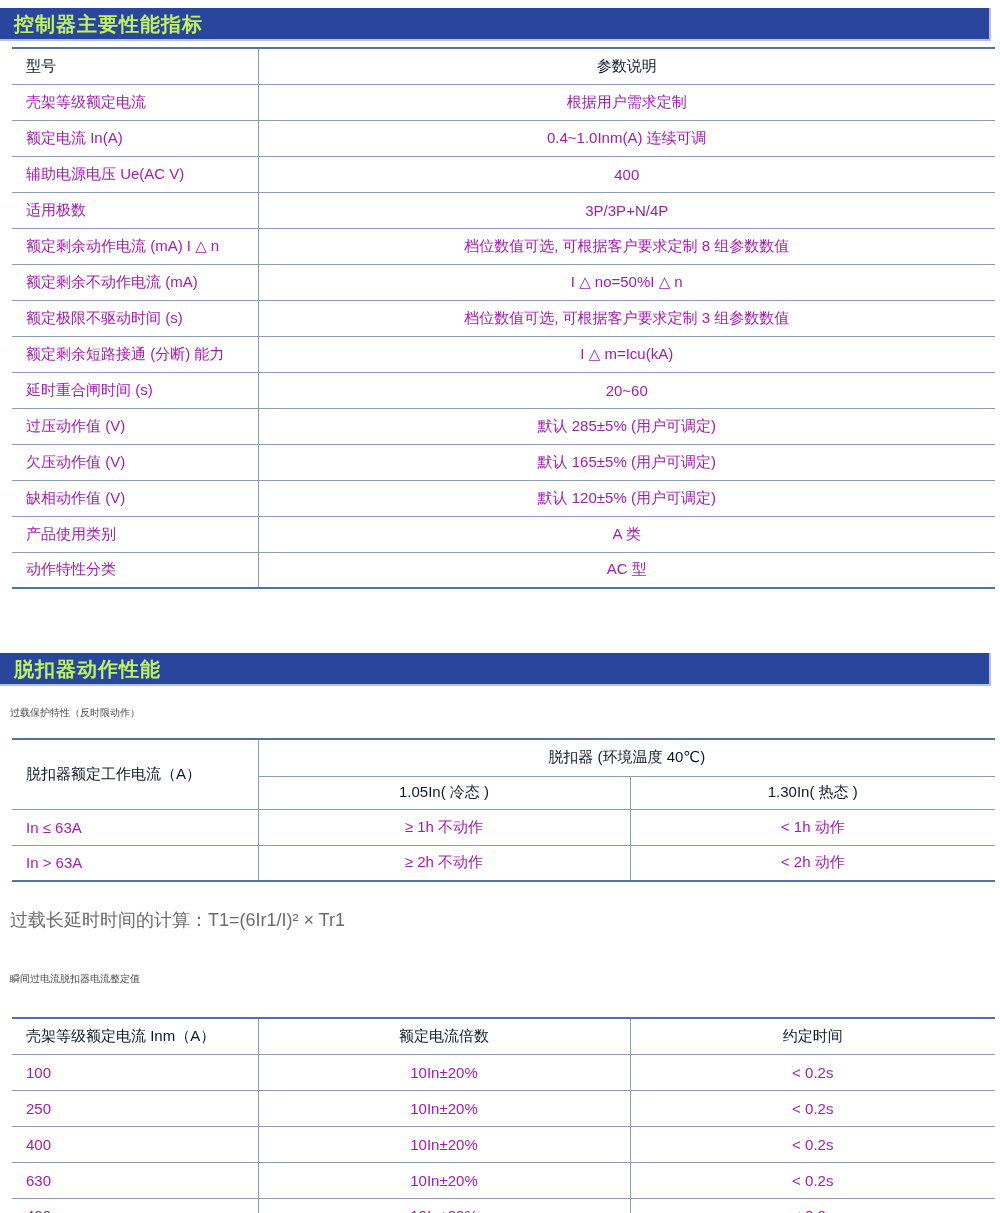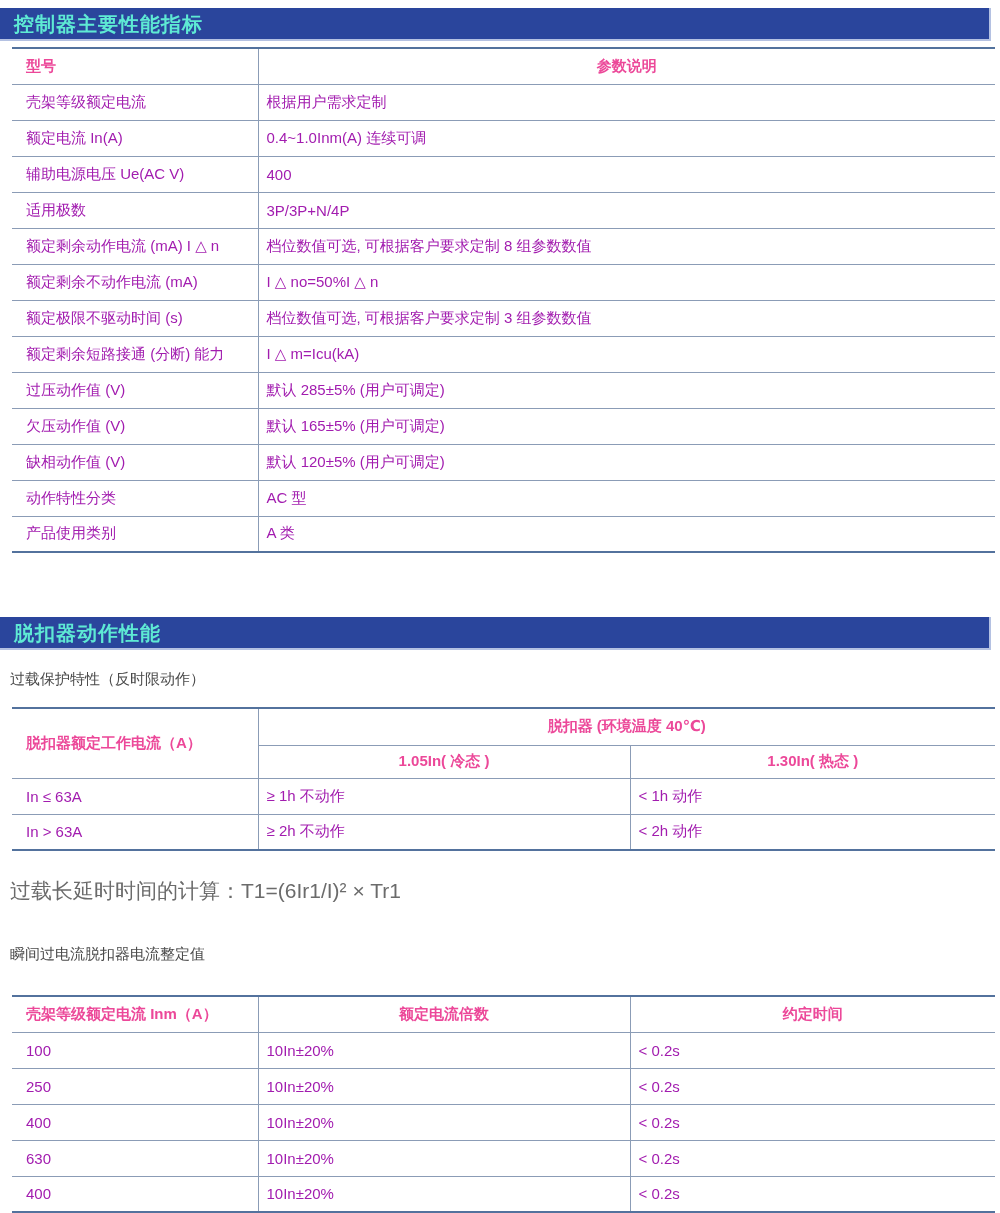--- a/index.html
+++ b/index.html
@@ -15,21 +15,21 @@
     background: #ffffff;
     overflow: hidden;
   }
   
   .section-bar {
     margin-top: 8px;
     width: 991px;
     height: 33px;
     line-height: 33px;
     background: #2A459C;
-    color: #5eead4;
+    color: #bef264;
     font-size: 20px;
     font-weight: 700;
     padding-left: 14px;
     box-sizing: border-box;
     border-right: 2px solid #b4c1e2;
     border-bottom: 2px solid #b4c1e2;
     letter-spacing: 1px;
   }
   
   table {
@@ -37,52 +37,52 @@
     table-layout: fixed;
     margin-left: 12px;
     width: 983px;
     border-top: 2px solid #53729d;
     border-bottom: 2px solid #53729d;
   }
   th, td {
     border-bottom: 1px solid #8b9cb6;
     height: 36px;
     font-size: 15px;
-    text-align: left;
+    text-align: center;
     padding: 0 8px;
     box-sizing: border-box;
     overflow: hidden;
     white-space: nowrap;
   }
   th {
-    color: #ec4899;
-    font-weight: 700;
+    color: #0f172a;
+    font-weight: 400;
   }
   td {
     color: #a21caf;
     font-weight: 400;
   }
   thead th:first-child,
   tbody td:first-child {
     text-align: left;
     padding-left: 14px;
   }
   .bl, tbody td + td {
     border-left: 1px solid #8b9cb6;
   }
   .cc { text-align: center !important; padding-left: 8px !important; }
   
   .mini-title {
     margin: 20px 0 0 10px;
-    font-size: 15px;
+    font-size: 10px;
     color: #4a4a4a;
   }
   .note {
     margin: 26px 0 0 10px;
-    font-size: 21px;
+    font-size: 18px;
     color: #6b6b6b;
   }
   .gap-lg { margin-top: 64px; }
   .mt-table1 { margin-top: 6px; }
   .mt-table2 { margin-top: 18px; }
   .mt-table3 { margin-top: 31px; }
   .mt-title3 { margin-top: 40px; }
 </style>
 </head>
 <body>
@@ -131,38 +131,42 @@
         </tr>
         <tr>
           <td>额定极限不驱动时间 (s)</td>
           <td>档位数值可选, 可根据客户要求定制 3 组参数数值</td>
         </tr>
         <tr>
           <td>额定剩余短路接通 (分断) 能力</td>
           <td>I △ m=Icu(kA)</td>
         </tr>
         <tr>
+          <td>延时重合闸时间 (s)</td>
+          <td>20~60</td>
+        </tr>
+        <tr>
           <td>过压动作值 (V)</td>
           <td>默认 285±5% (用户可调定)</td>
         </tr>
         <tr>
           <td>欠压动作值 (V)</td>
           <td>默认 165±5% (用户可调定)</td>
         </tr>
         <tr>
           <td>缺相动作值 (V)</td>
           <td>默认 120±5% (用户可调定)</td>
         </tr>
         <tr>
+          <td>产品使用类别</td>
+          <td>A 类</td>
+        </tr>
+        <tr>
           <td>动作特性分类</td>
           <td>AC 型</td>
-        </tr>
-        <tr>
-          <td>产品使用类别</td>
-          <td>A 类</td>
         </tr>
       </tbody>
   </table>
 
   <div class="section-bar gap-lg">
     <span>脱扣器动作性能</span>
   </div>
 
   <div class="mini-title">过载保护特性（反时限动作）</div>
 

